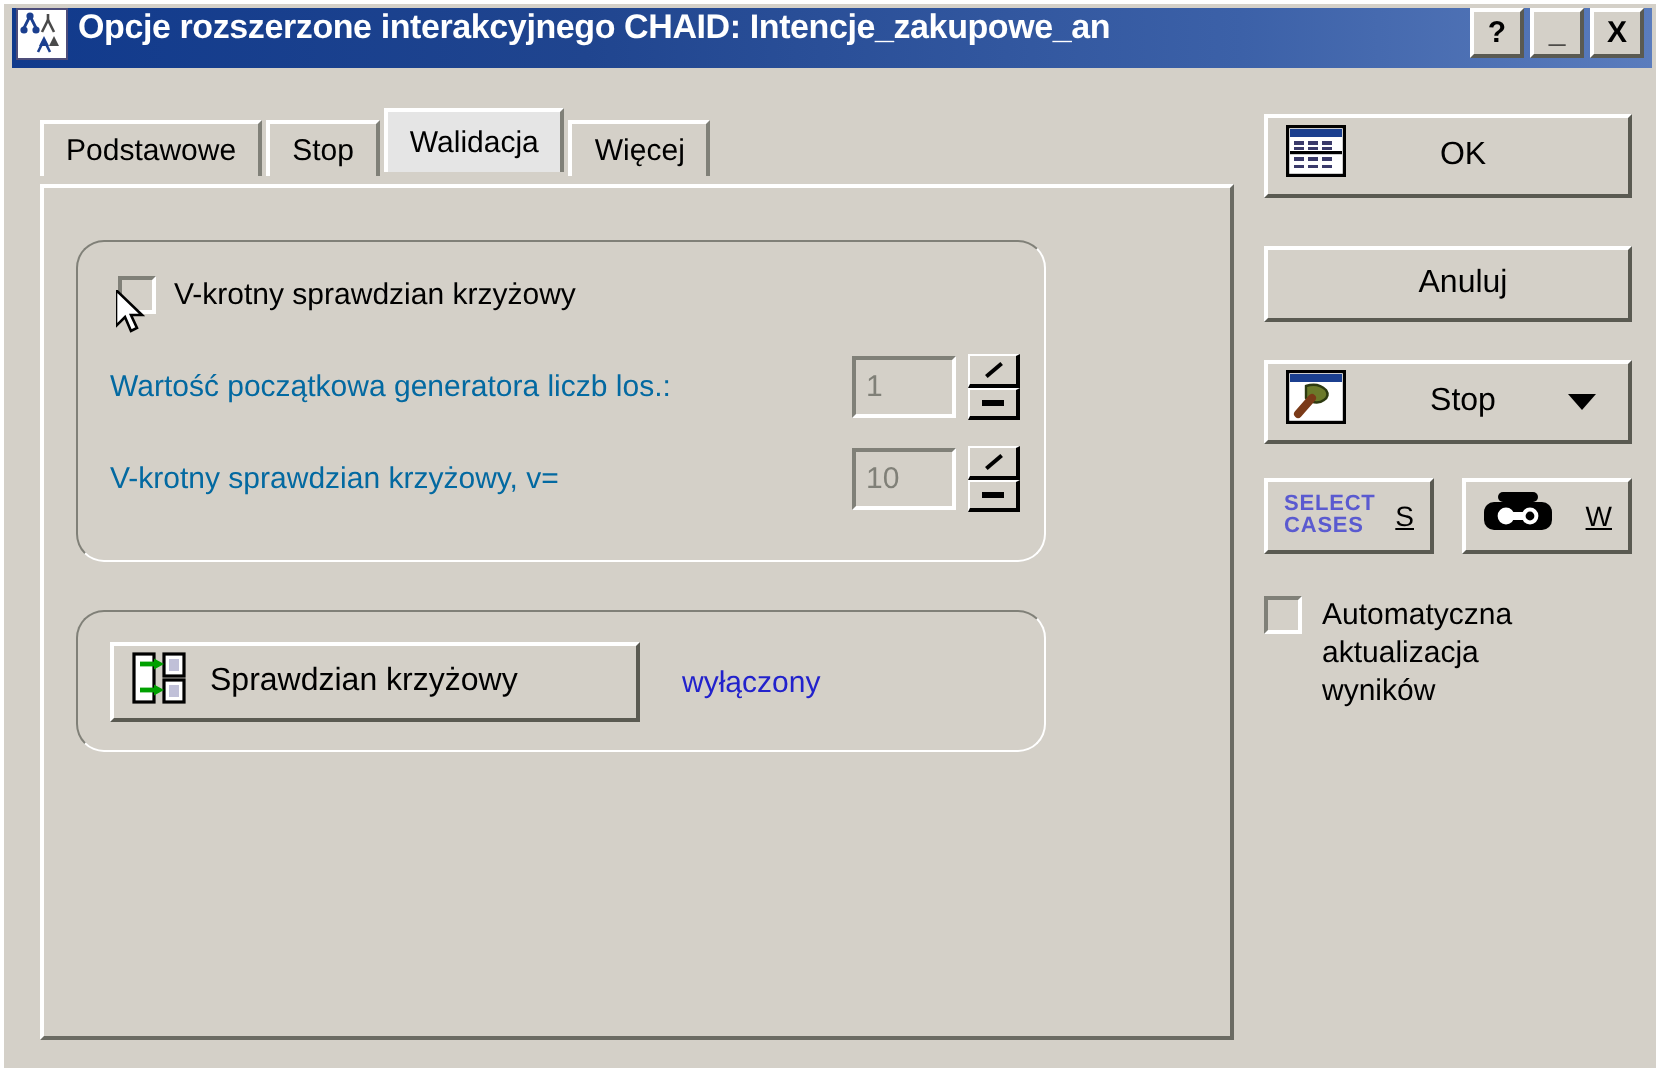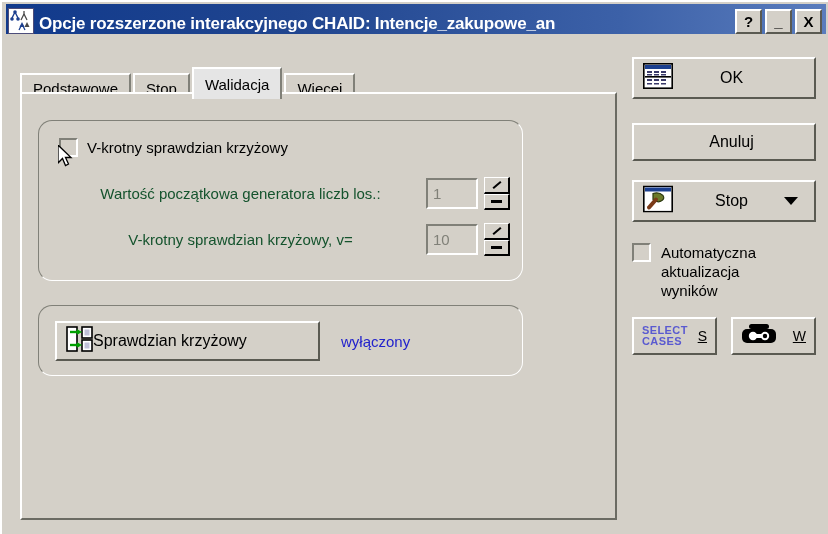--- a/index.html
+++ b/index.html
@@ -28,21 +28,21 @@
     box-sizing: border-box;
   }
 
   
   #titlebar {
     position: absolute;
     left: 4px; top: 2px;
     width: 820px; height: 30px;
     background: linear-gradient(to right, #113a8c 0%, #20458f 35%, #3c61a8 75%, #5a7cbd 100%);
     display: flex;
-    align-items: flex-end;
+    align-items: flex-start;
     overflow: hidden;
   }
   .title-icon {
     width: 26px; height: 26px;
     margin-left: 2px;
     background: #ffffff;
     border: 1px solid #4d4d7a;
     box-sizing: border-box;
     position: relative;
     flex: none;
@@ -76,21 +76,21 @@
     display: flex;
     align-items: center;
     justify-content: center;
     line-height: 1;
     color: #000;
   }
 
   
   #tabstrip {
     position: absolute;
-    left: 18px; top: 65px;
+    left: 18px; top: 52px;
     display: flex;
     align-items: flex-end;
     height: 32px;
   }
   .tab {
     height: 28px;
     padding: 0 11px;
     background: #d4d0c8;
     border-top: 2px solid #ffffff;
     border-left: 2px solid #ffffff;
@@ -174,24 +174,23 @@
     position: absolute;
     display: flex;
     align-items: center;
     width: 455px;
     left: 16px;
   }
   #row-seed { top: 56px; }
   #row-vfold { top: 102px; }
   .spin-label {
     font-size: 15px;
-    color: #14532d;
+    color: #0369a1;
     flex: 1;
     white-space: nowrap;
-    text-align: center;
   }
   .spin-field {
     width: 52px; height: 31px;
     background: #d4d0c8;
     border-top: 2px solid #808078;
     border-left: 2px solid #808078;
     border-right: 2px solid #ffffff;
     border-bottom: 2px solid #ffffff;
     box-sizing: border-box;
     color: #808078;
@@ -252,20 +251,21 @@
     padding-left: 15px;
   }
 
   
   #btn-crossval {
     position: absolute;
     left: 16px; top: 15px;
     width: 265px; height: 40px;
     justify-content: flex-start;
     padding-left: 9px;
+    gap: 12px;
   }
   #lbl-crossval-status {
     position: absolute;
     left: 302px; top: 27px;
     color: #2222cc;
     font-size: 15px;
   }
 
   
   #rightcol {
@@ -481,25 +481,20 @@
           <rect x="0.8" y="0.8" width="28.4" height="25.4" fill="#ffffff" stroke="#000" stroke-width="1.6"></rect>
           <rect x="2" y="2" width="26" height="4" fill="#1b3f8f"></rect>
           <path d="M10 8 q6 -2 10 2 q2 3 -1 5 q-4 3 -9 -1 z" fill="#6b7a2a" stroke="#2d3a10" stroke-width="1.2"></path>
           <path d="M13 14 L6 22" stroke="#7a3a18" stroke-width="4" stroke-linecap="round"></path>
         </svg>
       </span>
       <span>Stop</span>
       <span class="dd-arrow"></span>
     </div>
 
-    <div id="auto-update-row">
-      <span class="cbx"></span>
-      <span id="auto-update-label">Automatyczna aktualizacja wyników</span>
-    </div>
-
     <div id="smallrow">
       <div class="btn" id="btn-select-cases">
         <span class="sc-text">
           <span>SELECT</span><br>
           <span>CASES</span>
         </span>
         <span class="hotkey">S</span>
       </div>
 
       <div class="btn" id="btn-weight">
@@ -510,20 +505,25 @@
             <circle cx="12" cy="13" r="4.2" fill="#ffffff"></circle>
             <circle cx="24" cy="13" r="4.2" fill="#ffffff"></circle>
             <rect x="12" y="11" width="12" height="4" fill="#ffffff"></rect>
             <circle cx="24" cy="13" r="2.2" fill="#000"></circle>
           </svg>
         </span>
         <span class="hotkey">W</span>
       </div>
     </div>
 
+    <div id="auto-update-row">
+      <span class="cbx"></span>
+      <span id="auto-update-label">Automatyczna aktualizacja wyników</span>
+    </div>
+
   </div>
 
   <div id="cursor">
     <svg width="16" height="24" viewBox="0 0 16 24">
       <polygon points="0,0 0,18 4.5,13.5 7.5,20.5 10.5,19 7.5,12.5 13,12.5" fill="#ffffff" stroke="#000000" stroke-width="1.3" stroke-linejoin="miter"></polygon>
     </svg>
   </div>
 
 </div>
 

